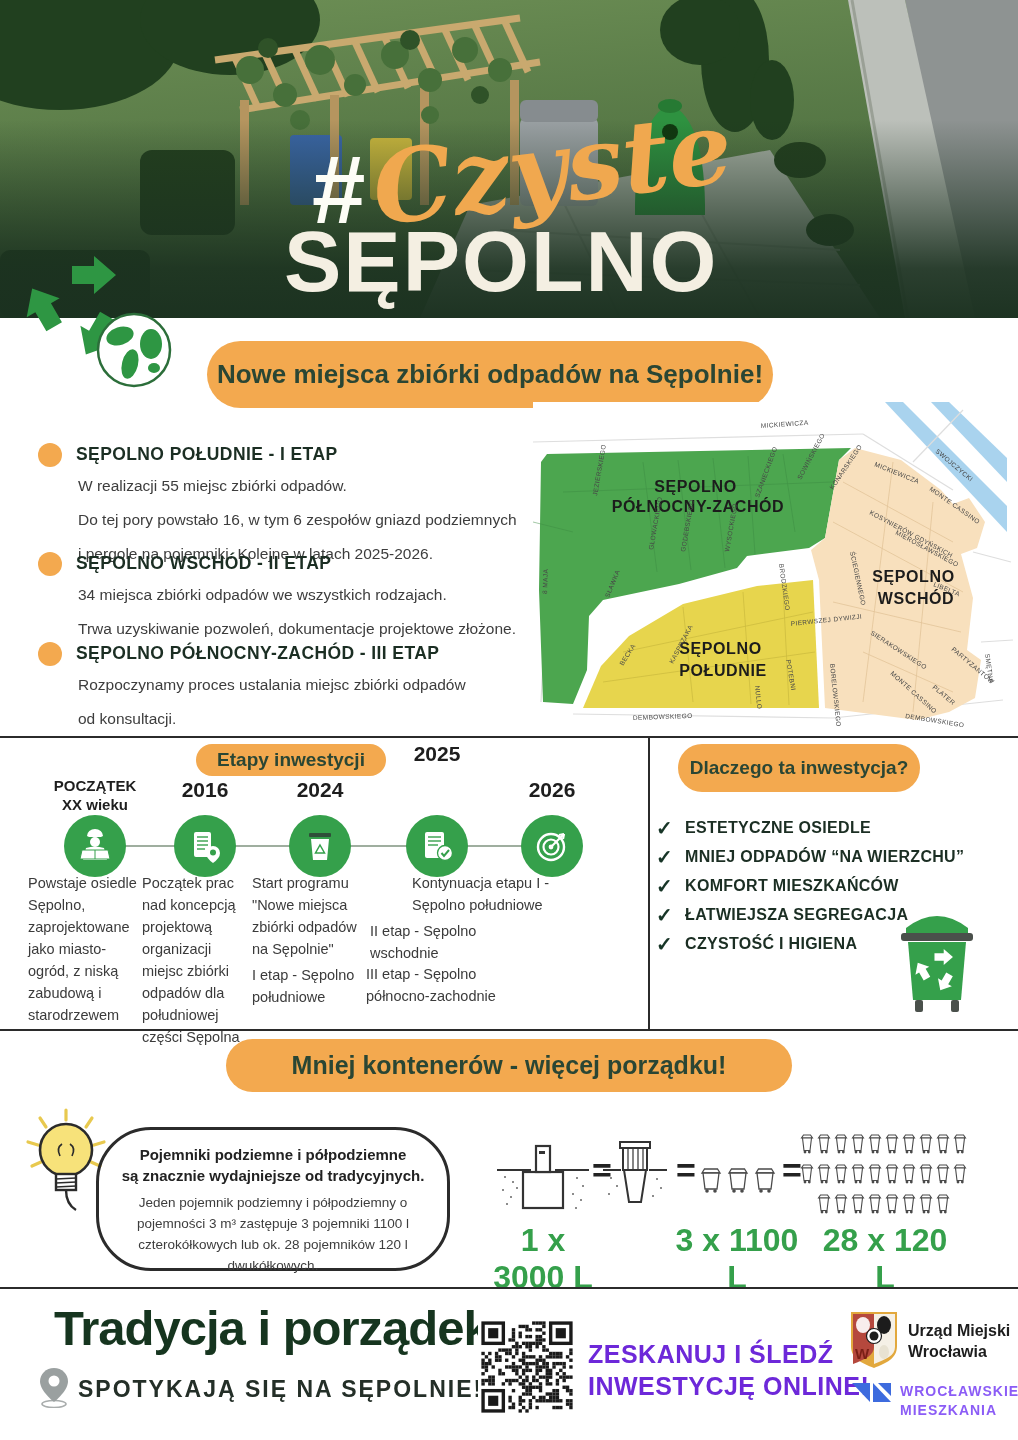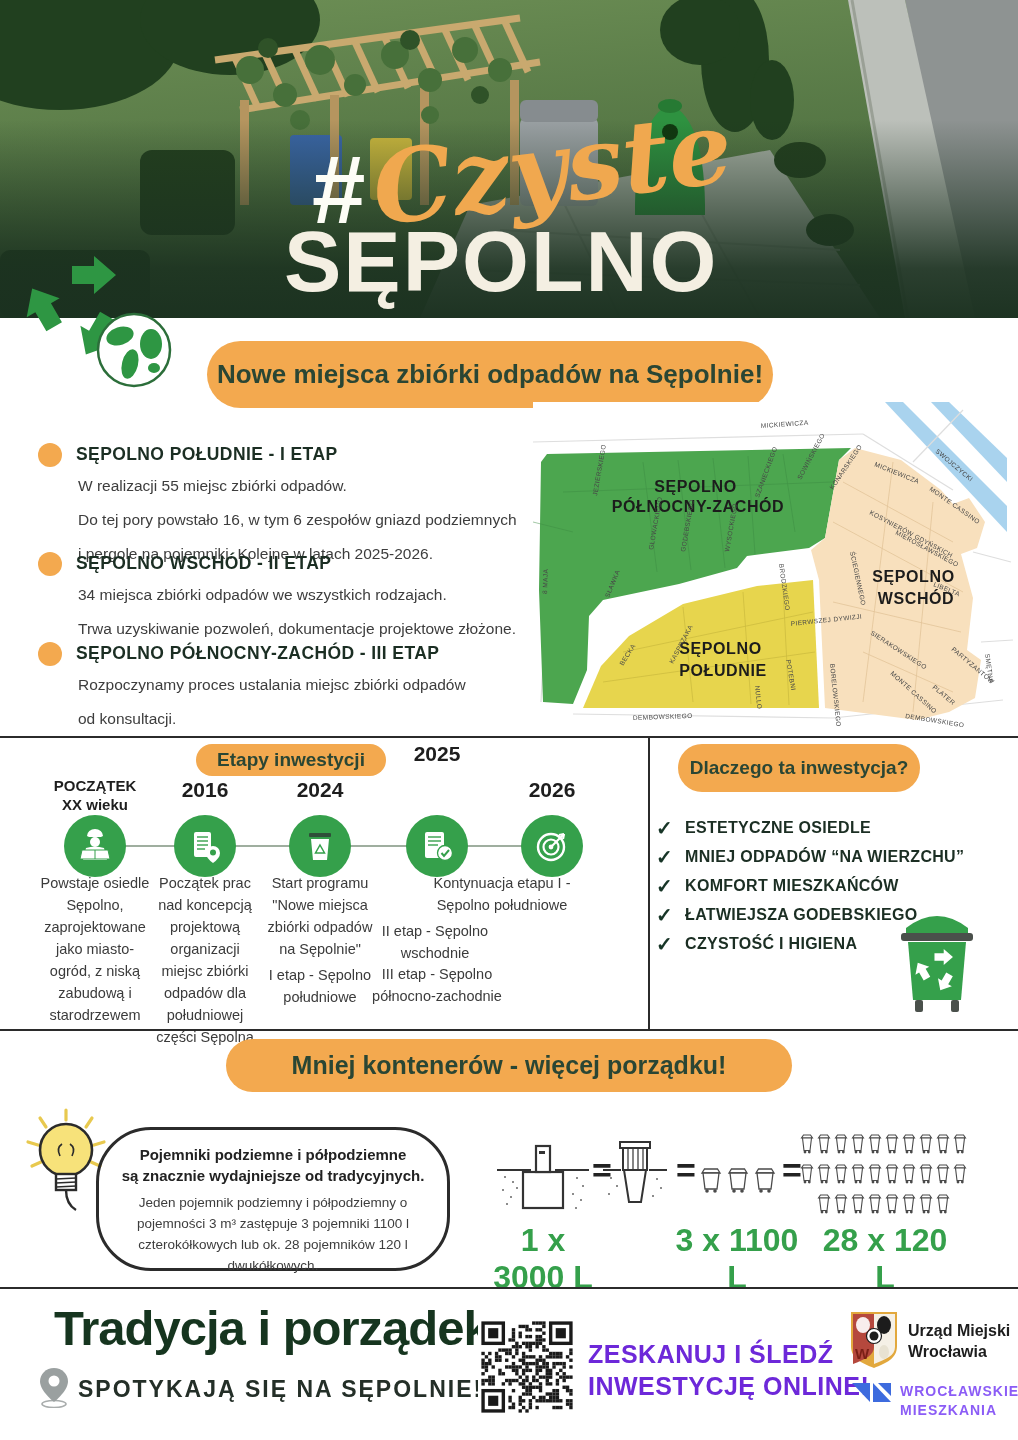--- a/index.html
+++ b/index.html
@@ -19,21 +19,21 @@
   .stage-body{font-size:15.5px;color:#3d3d3d;line-height:34px;white-space:pre-line;}
   
   .hline{left:0;width:1018px;height:2px;background:#2b2b2b;}
   .vline{width:2px;background:#2b2b2b;}
   
   .street{font-size:6.5px;fill:#474747;letter-spacing:.4px;}
   .region{font-size:16px;font-weight:600;fill:#1c1c1c;letter-spacing:.6px;}
   
   .year{font-weight:bold;font-size:21px;color:#1e1e1e;text-align:center;white-space:pre-line;line-height:19px;}
   .tcircle{width:62px;height:62px;border-radius:50%;background:#35A04B;display:flex;align-items:center;justify-content:center;}
-  .ttext{font-size:14.5px;color:#3b3b3b;text-align:center;line-height:22px;white-space:pre-line;}
+  .ttext{font-size:14.5px;color:#3b3b3b;line-height:22px;white-space:pre-line;}
   
   .why-item{display:flex;align-items:center;height:29px;font-weight:bold;color:#1B2E23;font-size:16px;letter-spacing:.3px;}
   .check{color:#173527;font-size:20px;margin-right:12px;font-weight:bold;}
   
   .tip-bold{font-weight:bold;font-size:15px;color:#222;text-align:center;line-height:21px;white-space:pre-line;}
   .tip-body{font-size:13.5px;color:#3d3d3d;text-align:center;line-height:21px;}
   .bubble{border:3px solid #2b2b2b;border-radius:55px;}
   .cmp-label{font-weight:bold;color:#35A04B;font-size:32px;text-align:center;}
   
   .foot-headline{font-size:49px;font-weight:bold;color:#16351F;line-height:1;letter-spacing:-1px;margin-left:24px;}
@@ -384,21 +384,21 @@
     <div class="why-item">
         <span class="check">✓</span>
         <span>MNIEJ ODPADÓW “NA WIERZCHU”</span>
       </div>
     <div class="why-item">
         <span class="check">✓</span>
         <span>KOMFORT MIESZKAŃCÓW</span>
       </div>
     <div class="why-item">
         <span class="check">✓</span>
-        <span>ŁATWIEJSZA GODEBSKIEGO</span>
+        <span>ŁATWIEJSZA SEGREGACJA</span>
       </div>
     <div class="why-item">
         <span class="check">✓</span>
         <span>CZYSTOŚĆ I HIGIENA</span>
       </div>
   </div>
   <svg class="abs" style="left:894px;top:902px;" width="86" height="114" viewBox="-43 -52 86 114">
     <path d="M-31,-26 Q0,-50 31,-26 L31,-20 L-31,-20 Z" fill="#35A04B"></path>
     <rect x="-36" y="-21" width="72" height="8" rx="3" fill="#4a504b"></rect>
     <path d="M-29,-12 L29,-12 L24,46 L-24,46 Z" fill="#35A04B"></path>

